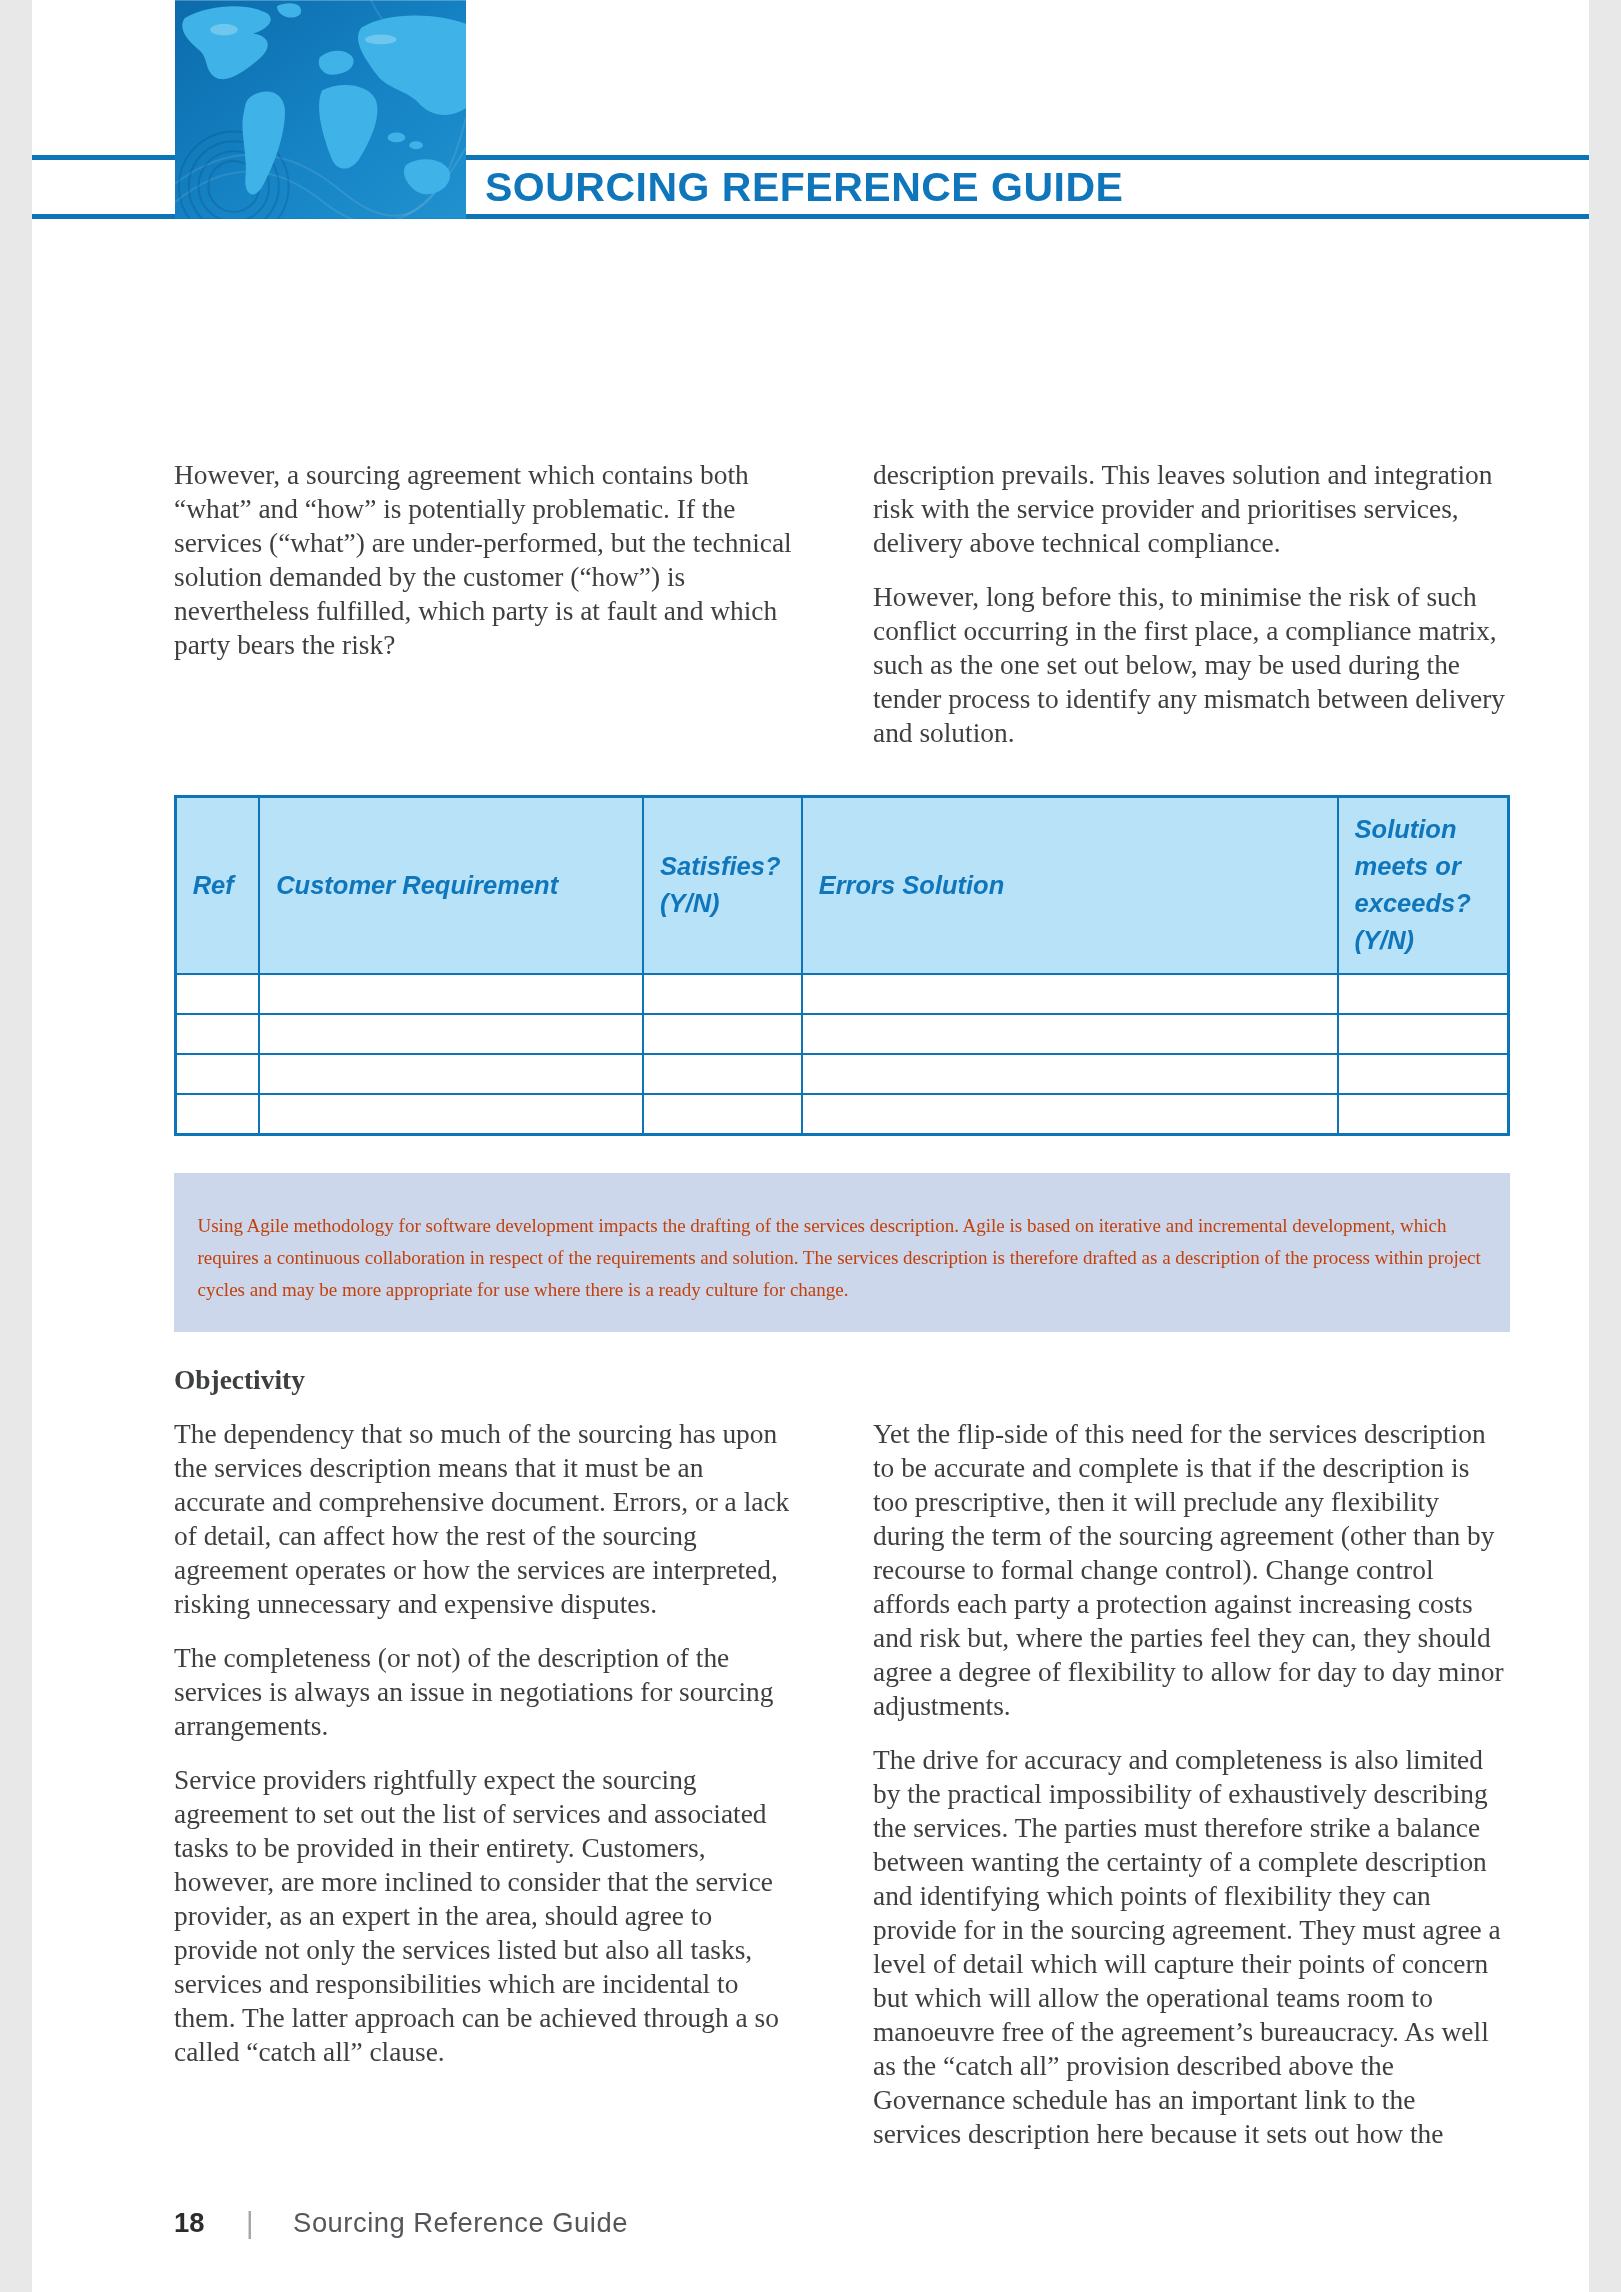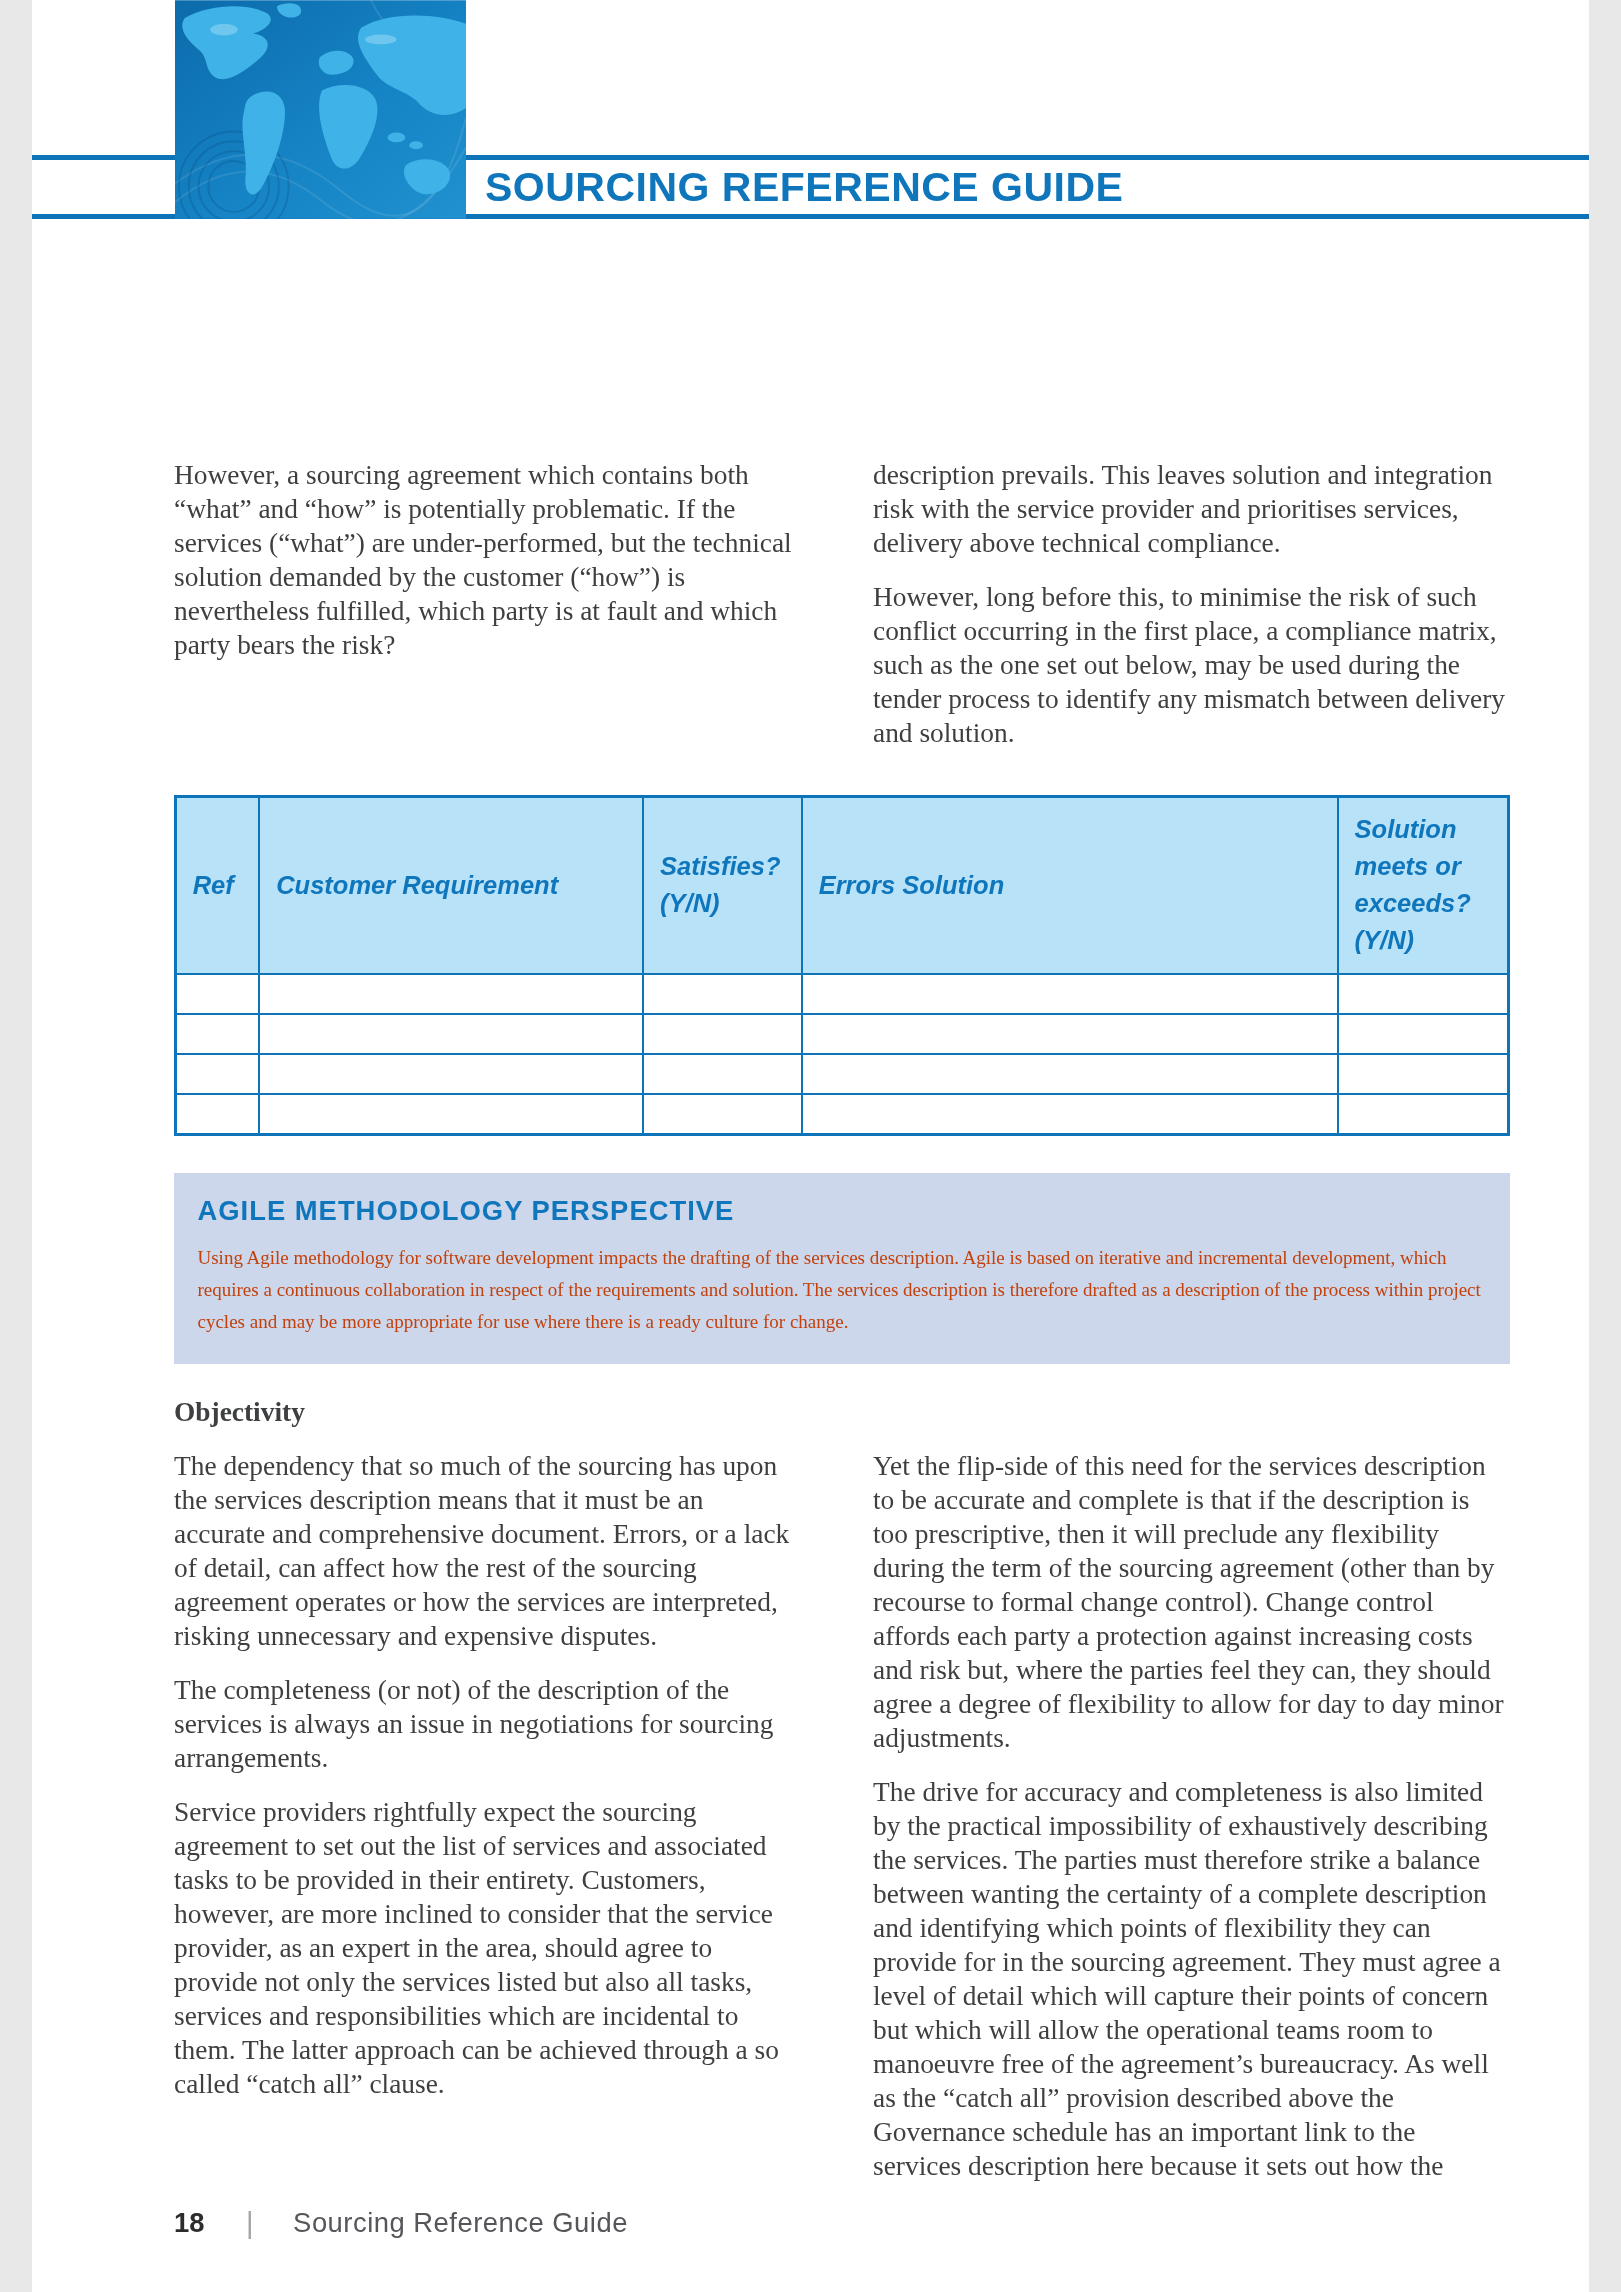--- a/index.html
+++ b/index.html
@@ -169,21 +169,20 @@
             <td></td>
             <td></td>
             <td></td>
             <td></td>
             <td></td>
           </tr>
       </tbody>
     </table>
 
     <div class="agile">
-      <p class="agile-title">AGILE METHODOLOGY PERSPECTIVE</p>
       <p class="agile-body">Using Agile methodology for software development impacts the drafting of the services description. Agile is based on iterative and incremental development, which requires a continuous collaboration in respect of the requirements and solution. The services description is therefore drafted as a description of the process within project cycles and may be more appropriate for use where there is a ready culture for change.</p>
     </div>
 
     <div class="objectivity">
       <p class="obj-heading">Objectivity</p>
       <div class="cols">
         <div class="col-left">
           <p class="body-par">The dependency that so much of the sourcing has upon the services description means that it must be an accurate and comprehensive document. Errors, or a lack of detail, can affect how the rest of the sourcing agreement operates or how the services are interpreted, risking unnecessary and expensive disputes.</p>
           <p class="body-par">The completeness (or not) of the description of the services is always an issue in negotiations for sourcing arrangements.</p>
           <p class="body-par">Service providers rightfully expect the sourcing agreement to set out the list of services and associated tasks to be provided in their entirety. Customers, however, are more inclined to consider that the service provider, as an expert in the area, should agree to provide not only the services listed but also all tasks, services and responsibilities which are incidental to them. The latter approach can be achieved through a so called “catch all” clause.</p>

